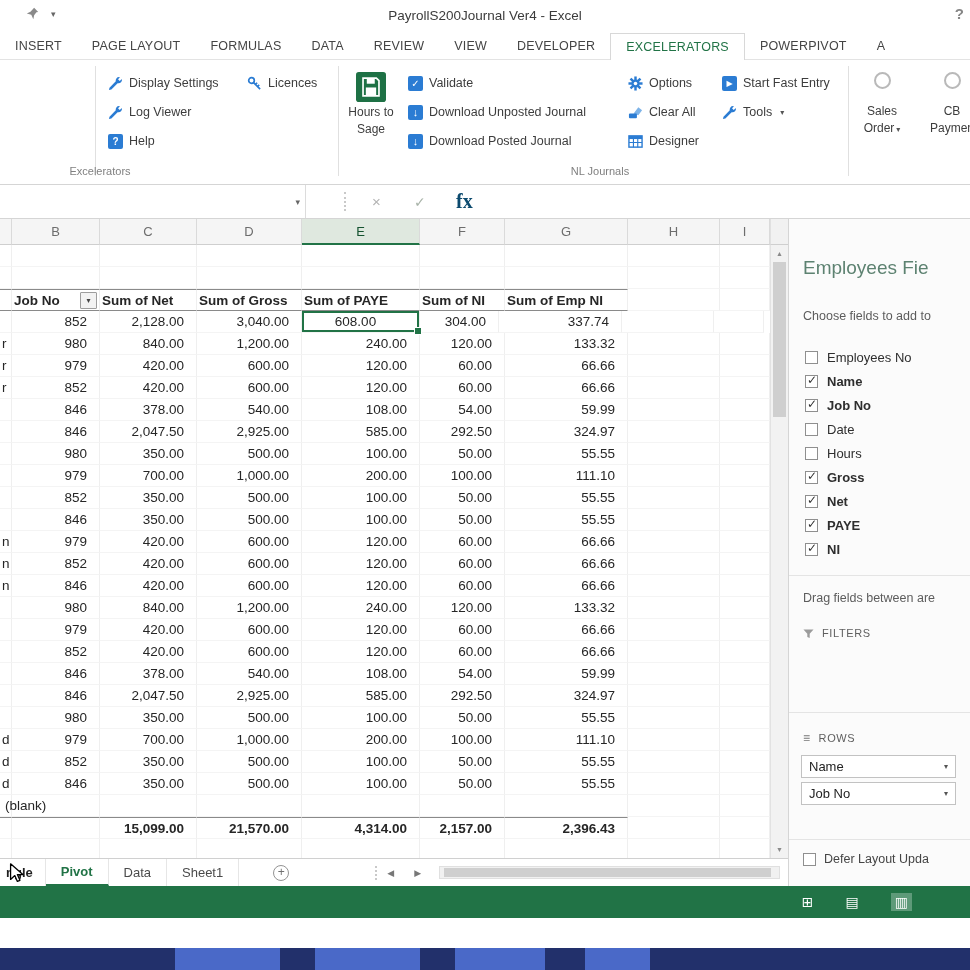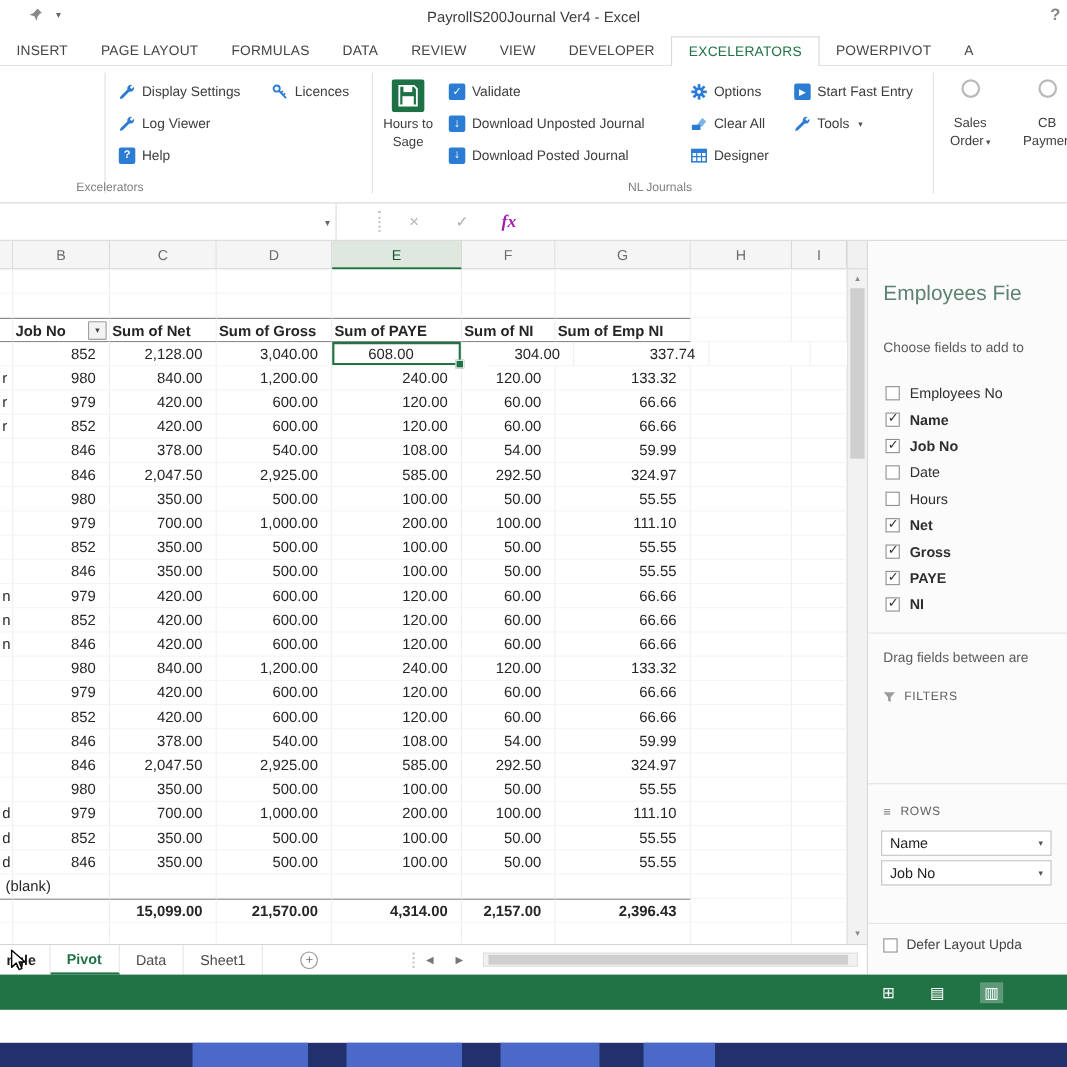--- a/index.html
+++ b/index.html
@@ -34,21 +34,21 @@
 
 
 .formula-bar{height:34px;display:flex;align-items:stretch;border-bottom:1px solid #d5d5d5;background:#fff}
 .name-box{width:306px;position:relative;border-right:1px solid #dcdcdc}
 .nb-caret{position:absolute;right:5px;top:12px;font-size:9px;color:#666}
 .fb-mid{width:214px;position:relative}
 .fb-dots{position:absolute;left:38px;top:7px;bottom:7px;border-left:2px dotted #c9c9c9}
 .fb-ico{position:absolute;top:0;height:100%;display:flex;align-items:center}
 .fb-x{left:66px;color:#b3b3b3;font-size:15px}
 .fb-check{left:108px;color:#a9b4a9;font-size:14px}
-.fb-fx{left:150px;color:#a21caf;font-family:"Liberation Serif",serif;font-style:italic;font-weight:bold;font-size:16px}
+.fb-fx{left:150px;color:#0c4a6e;font-family:"Liberation Serif",serif;font-weight:bold;font-size:20px}
 .fb-input{flex:1;display:flex;align-items:center;padding-left:8px;font-size:14px;color:#1f1f1f}
 
 
 .main{display:flex;height:667px}
 .left{width:788px}
 .col-headers{height:26px;display:flex;background:#f5f5f5}
 .chcell{height:26px;flex:none;border-right:1px solid #dadada;border-bottom:1px solid #cfcfcf;display:flex;align-items:center;justify-content:center;font-size:13px;color:#6d6d6d;background:#f5f5f5}
 .chcell.selcol{background:#dfe8df;color:#14522f;border-bottom:2px solid #217346}
 .ch-corner{width:18px;flex:none;background:#f1f1f1;border-bottom:1px solid #cfcfcf;border-left:1px solid #e0e0e0}
 .sheet-row{display:flex;height:613px}
@@ -316,21 +316,21 @@
             <div class="gcell pvh b" style="width: 123px;">Sum of Emp NI</div>
             <div class="gcell" style="width: 92px;"></div>
             <div class="gcell" style="width: 50px;"></div>
           </div>
           <div class="grow">
             <div class="gcell" style="width: 12px;"></div>
             <div class="gcell num" style="width: 88px;">852</div>
             <div class="gcell num" style="width: 97px;">2,128.00</div>
             <div class="gcell num" style="width: 105px;">3,040.00</div>
             <div class="gcell num sel" style="width: 118px; text-align: center;">608.00</div>
-            <div class="gcell num" style="width: 79px; margin-left: 23px;">304.00</div>
+            <div class="gcell num" style="width: 79px;">304.00</div>
             <div class="gcell num" style="width: 123px;">337.74</div>
             <div class="gcell" style="width: 92px;"></div>
             <div class="gcell" style="width: 50px;"></div>
           </div>
           <div class="grow">
             <div class="gcell" style="width: 12px;">r</div>
             <div class="gcell num" style="width: 88px;">980</div>
             <div class="gcell num" style="width: 97px;">840.00</div>
             <div class="gcell num" style="width: 105px;">1,200.00</div>
             <div class="gcell num" style="width: 118px;">240.00</div>
@@ -634,25 +634,25 @@
         <div class="field">
           <span class="cb"></span>
           <span>Date</span>
         </div>
         <div class="field">
           <span class="cb"></span>
           <span>Hours</span>
         </div>
         <div class="field on">
           <span class="cb on"></span>
-          <span>Net</span>
+          <span>Gross</span>
         </div>
         <div class="field on">
           <span class="cb on"></span>
-          <span>Gross</span>
+          <span>Net</span>
         </div>
         <div class="field on">
           <span class="cb on"></span>
           <span>PAYE</span>
         </div>
         <div class="field on">
           <span class="cb on"></span>
           <span>NI</span>
         </div>
       </div>

